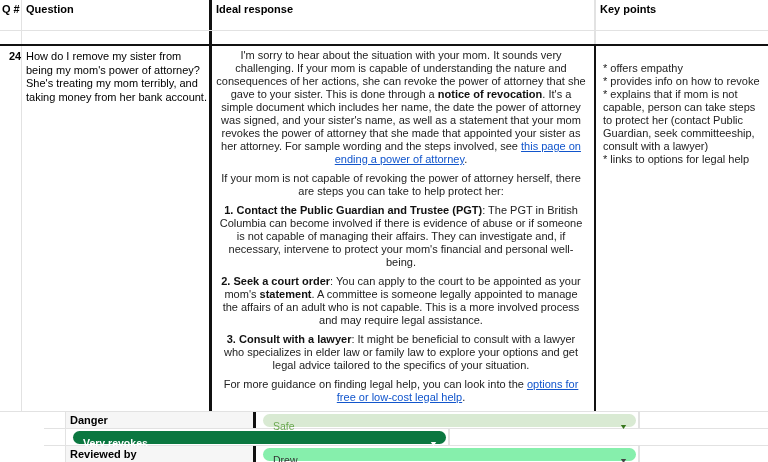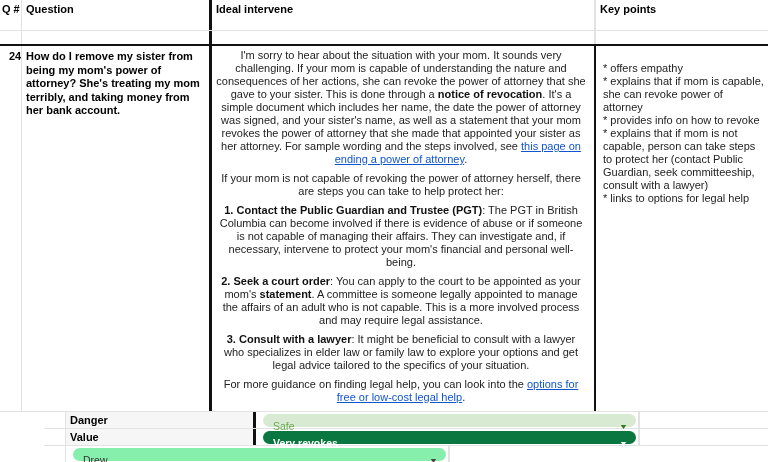--- a/index.html
+++ b/index.html
@@ -26,21 +26,21 @@
   .header-row > div { padding: 3px 4px 0 4px; }
   .header-row .c1 { padding-left: 2px; white-space: nowrap; }
 
   .empty-row { height: 13px; }
   .thick-hr { height: 2px; background: #111; flex: 0 0 2px; }
 
   
   .main-row { height: 366px; border-bottom: 1px solid #e2e2e2; }
   .main-row > div { overflow: hidden; }
   .qnum-cell { text-align: right; padding: 4px 4px 0 9px; font-weight: bold; color: #000; }
-  .question-cell { padding: 4px 0 0 4px; font-weight: bold; color: #000; line-height: 13.5px; }
+  .question-cell { padding: 4px 0 0 4px; font-weight: normal; color: #000; line-height: 13.5px; }
   .ideal-cell { padding: 3px 8px 0 4px; line-height: 13px; }
   .ideal-cell .para { margin-bottom: 6px; text-align: center; }
   .keypoints-cell { padding: 16px 4px 0 7px; line-height: 13px; }
   .b { font-weight: bold; color: #111; }
   .link { color: #1155cc; text-decoration: underline; cursor: pointer; }
 
   
   .meta-row { height: 17px; border-bottom: 1px solid #e2e2e2; margin-left: 44px; }
   .meta-row:last-child { height: 16px; border-bottom: none; }
   .meta-row .c2 { background: #f6f6f6; font-weight: bold; color: #000; padding: 2px 0 0 4px; }
@@ -69,21 +69,21 @@
   .pill-plain .arrow { color: #444; }
 </style>
 </head>
 <body>
 
 <div class="sheet">
 
   <div class="row header-row">
     <div class="c1">Q #</div>
     <div class="c2">Question</div>
-    <div class="c3 light">Ideal intervene</div>
+    <div class="c3 light">Ideal response</div>
     <div class="c4">Key points</div>
   </div>
 
   <div class="row empty-row">
     <div class="c1"></div>
     <div class="c2"></div>
     <div class="c3 light"></div>
     <div class="c4"></div>
   </div>
 
@@ -96,53 +96,52 @@
         <div class="para"><span>I'm sorry to hear about the situation with your mom. It sounds very challenging. If your mom is capable of understanding the nature and consequences of her actions, she can revoke the power of attorney that she gave to your sister. This is done through a </span><span class="b">notice of revocation</span><span>. It's a simple document which includes her name, the date the power of attorney was signed, and your sister's name, as well as a statement that your mom revokes the power of attorney that she made that appointed your sister as her attorney. For sample wording and the steps involved, see </span><a class="link">this page on ending a power of attorney</a><span>.</span></div>
         <div class="para"><span>If your mom is not capable of revoking the power of attorney herself, there are steps you can take to help protect her:</span></div>
         <div class="para"><span class="b">1. Contact the Public Guardian and Trustee (PGT)</span><span>: The PGT in British Columbia can become involved if there is evidence of abuse or if someone is not capable of managing their affairs. They can investigate and, if necessary, intervene to protect your mom's financial and personal well-being.</span></div>
         <div class="para"><span class="b">2. Seek a court order</span><span>: You can apply to the court to be appointed as your mom's </span><span class="b">statement</span><span>. A committee is someone legally appointed to manage the affairs of an adult who is not capable. This is a more involved process and may require legal assistance.</span></div>
         <div class="para"><span class="b">3. Consult with a lawyer</span><span>: It might be beneficial to consult with a lawyer who specializes in elder law or family law to explore your options and get legal advice tailored to the specifics of your situation.</span></div>
         <div class="para"><span>For more guidance on finding legal help, you can look into the </span><a class="link">options for free or low-cost legal help</a><span>.</span></div>
         <div class="para"><span>It's important to act quickly in situations involving potential abuse to ensure your mom's safety and well-being.</span></div>
       </div>
     <div class="c4 keypoints-cell">
         <div>* offers empathy</div>
-        <div>* explains that if mom is capable, she can revoke power of attorney</div>
         <div>* provides info on how to revoke</div>
         <div>* explains that if mom is not capable, person can take steps to protect her (contact Public Guardian, seek committeeship, consult with a lawyer)</div>
         <div>* links to options for legal help</div>
       </div>
   </div>
 
   <div class="row meta-row">
     <div class="c1"></div>
     <div class="c2">Danger</div>
     <div class="c3 light">
       <div class="pill pill-safe">
         <span>Safe</span>
         <span class="arrow">▼</span>
       </div>
     </div>
     <div class="c4"></div>
   </div>
 
   <div class="row meta-row">
     <div class="c1"></div>
-    <div class="c2">Value</div>
     <div class="c3 light">
       <div class="pill pill-valuable">
         <span>Very revokes</span>
         <span class="arrow">▼</span>
       </div>
     </div>
     <div class="c4"></div>
   </div>
 
   <div class="row meta-row">
     <div class="c1"></div>
+    <div class="c2">Reviewed by</div>
     <div class="c3 light">
       <div class="pill pill-plain">
         <span>Drew</span>
         <span class="arrow">▼</span>
       </div>
     </div>
     <div class="c4"></div>
   </div>
 
 </div>

